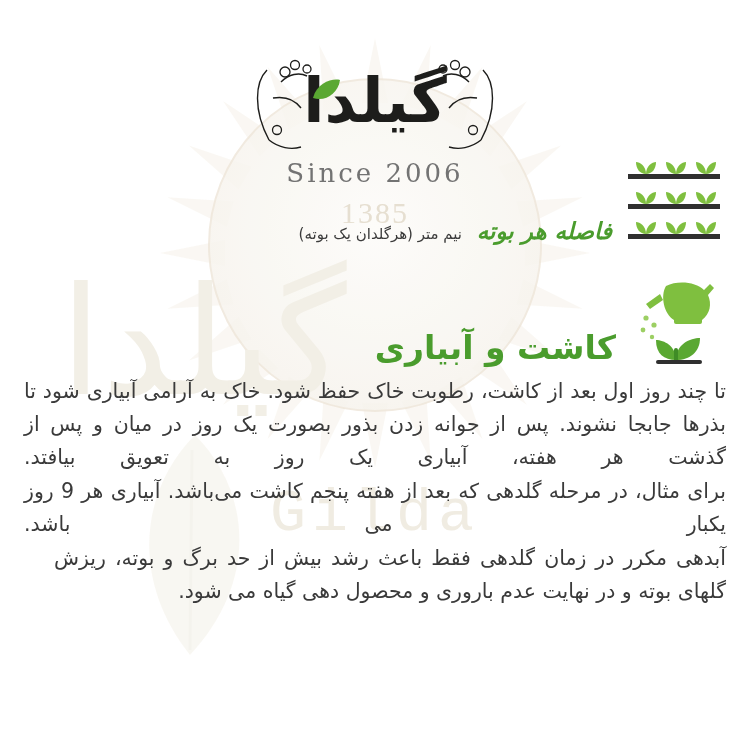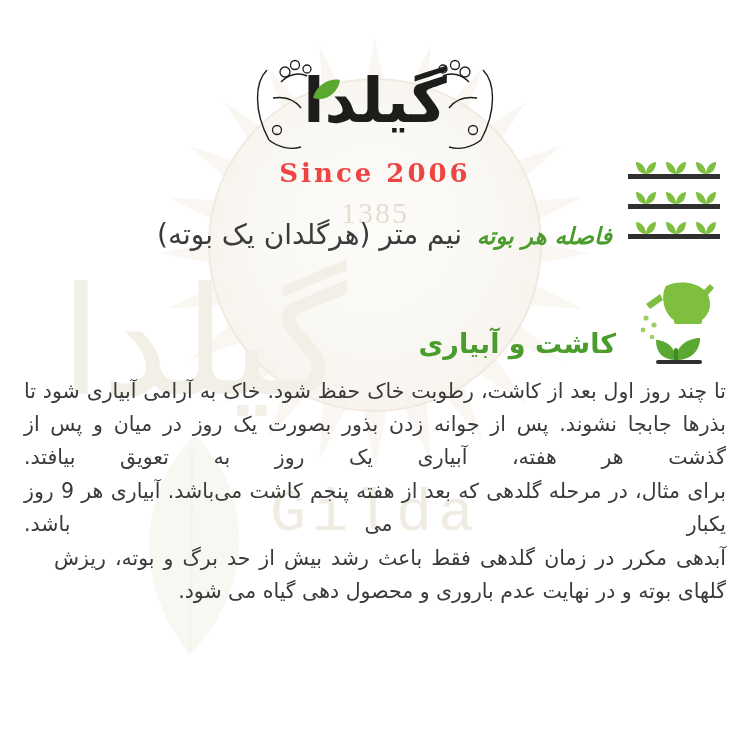--- a/index.html
+++ b/index.html
@@ -51,23 +51,22 @@
     opacity: 0.85;
   }
   .wm-since {
     position: absolute;
     left: 50%;
     top: 158px;
     transform: translateX(-50%);
     font-family: "DejaVu Serif", "Liberation Serif", serif;
     font-size: 26px;
     letter-spacing: 3px;
-    color: #ef4444;
-    white-space: nowrap;
-    font-weight: bold;
+    color: #737373;
+    white-space: nowrap;
   }
   .wm-num {
     position: absolute;
     left: 50%;
     top: 196px;
     transform: translateX(-50%);
     font-family: Liberation Serif, serif;
     font-size: 30px;
     letter-spacing: 2px;
     color: #e6dfd1;
@@ -162,21 +161,21 @@
     white-space: nowrap;
   }
   .spacing-title {
     color: #4a9c2d;
     font-weight: bold;
     font-size: 23px;
     font-style: italic;
   }
   .spacing-value {
     color: #3b3b3b;
-    font-size: 28px;
+    font-size: 15px;
     margin-right: 8px;
   }
 
   .row-watering {
     position: absolute;
     top: 278px;
     right: 18px;
     left: 18px;
   }
   .icon-can {
@@ -185,21 +184,21 @@
     top: 0;
     width: 90px;
     height: 86px;
   }
   .watering-title {
     position: absolute;
     top: 50px;
     right: 116px;
     color: #4a9c2d;
     font-weight: bold;
-    font-size: 27px;
+    font-size: 33px;
     direction: rtl;
   }
 
   .body-text {
     position: absolute;
     top: 375px;
     right: 24px;
     left: 24px;
     direction: rtl;
     text-align: justify;

